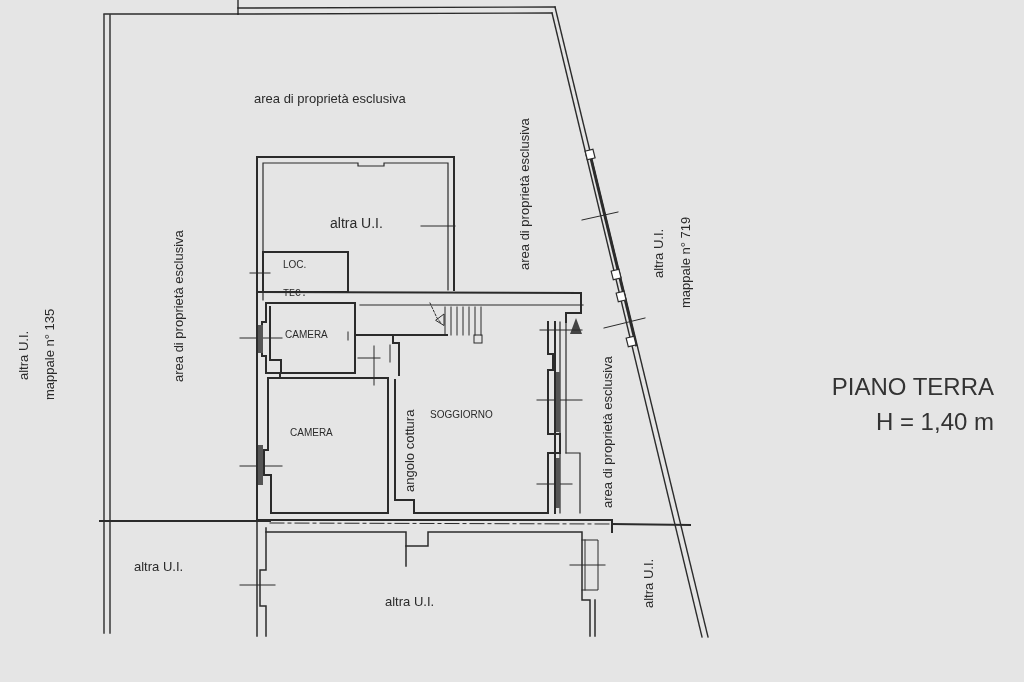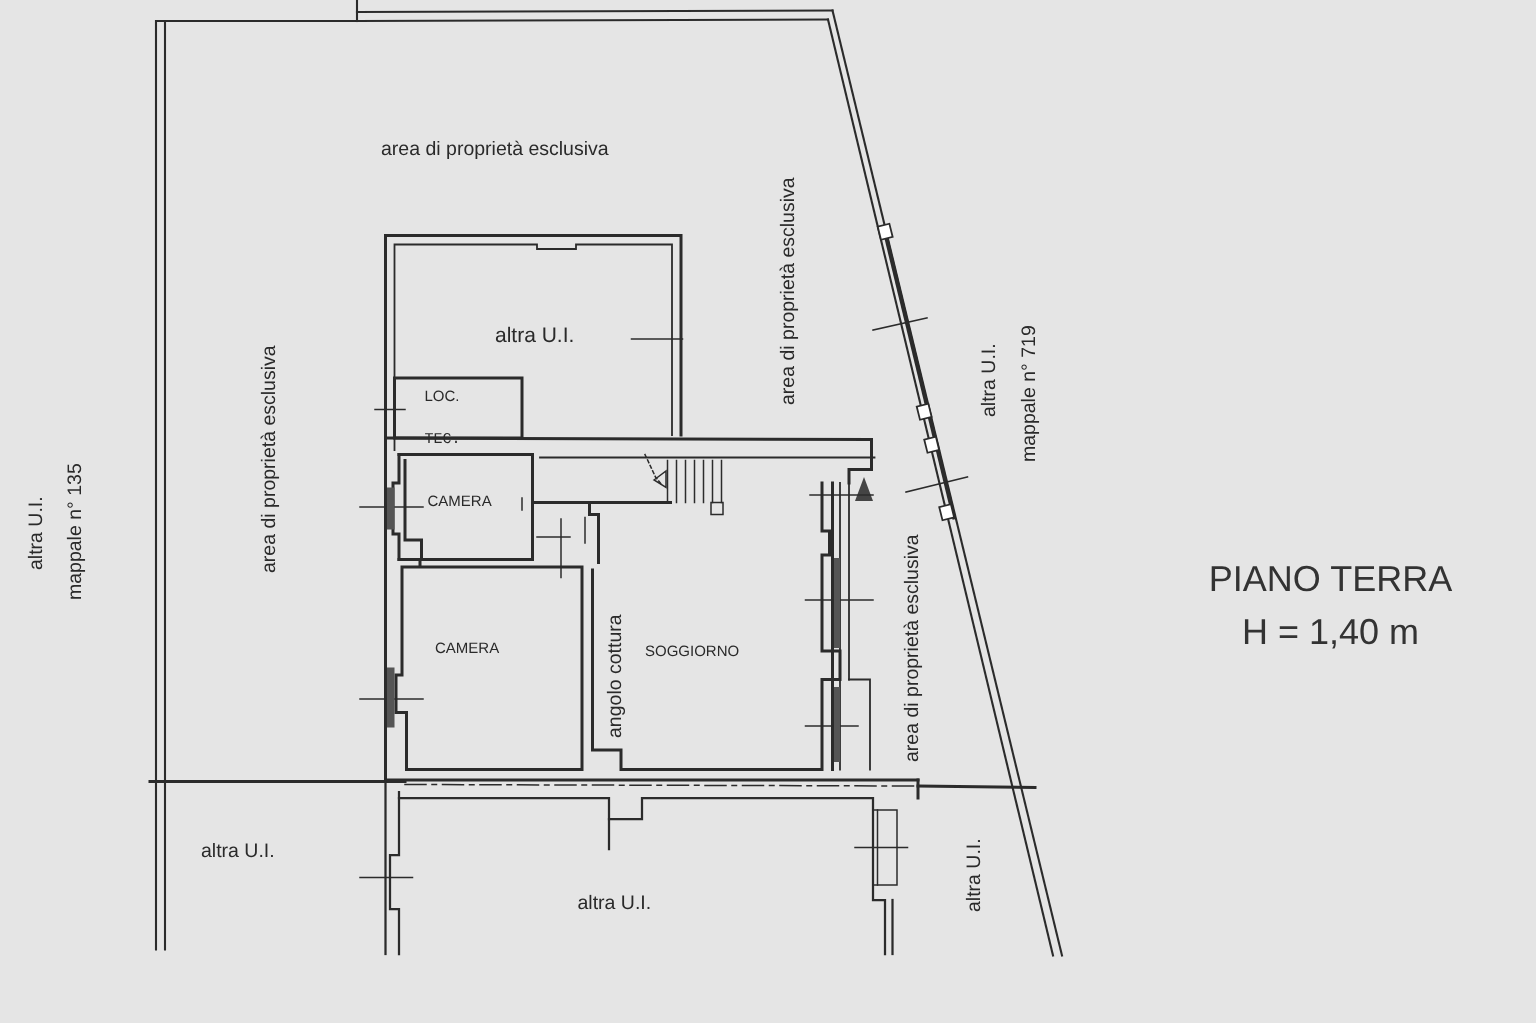--- a/index.html
+++ b/index.html
@@ -164,24 +164,24 @@
   <div class="lbl s13 rot" style="left:652px; top:278px;">altra U.I.</div>
   <div class="lbl s13 rot" style="left:679px; top:308px;">mappale n° 719</div>
 
   <div class="lbl s14" style="left:330px; top:216px;">altra U.I.</div>
 
   <div class="lbl room" style="left:283px; top:260px;">LOC.</div>
   <div class="lbl room" style="left:283px; top:289px;font-family:Liberation Mono, monospace;">TEC.</div>
 
   <div class="lbl room" style="left:285px; top:330px;">CAMERA</div>
   <div class="lbl room" style="left:290px; top:428px;">CAMERA</div>
-  <div class="lbl room" style="left:430px; top:410px;margin-top:20px;">SOGGIORNO</div>
+  <div class="lbl room" style="left:430px; top:410px;">SOGGIORNO</div>
   <div class="lbl s13 rot" style="left:403px; top:492px;">angolo cottura</div>
 
   <div class="lbl s13" style="left:134px; top:560px;">altra U.I.</div>
   <div class="lbl s13" style="left:385px; top:595px;">altra U.I.</div>
   <div class="lbl s13 rot" style="left:642px; top:608px;">altra U.I.</div>
 
-  <div class="lbl title" style="left:780px; top:370px; width:214px;">
+  <div class="lbl title" style="left:780px; top:370px; width:214px;text-align:right;">
     <div>PIANO TERRA</div>
     <div>H = 1,40 m</div>
   </div>
 </div>
 
 </body></html>

